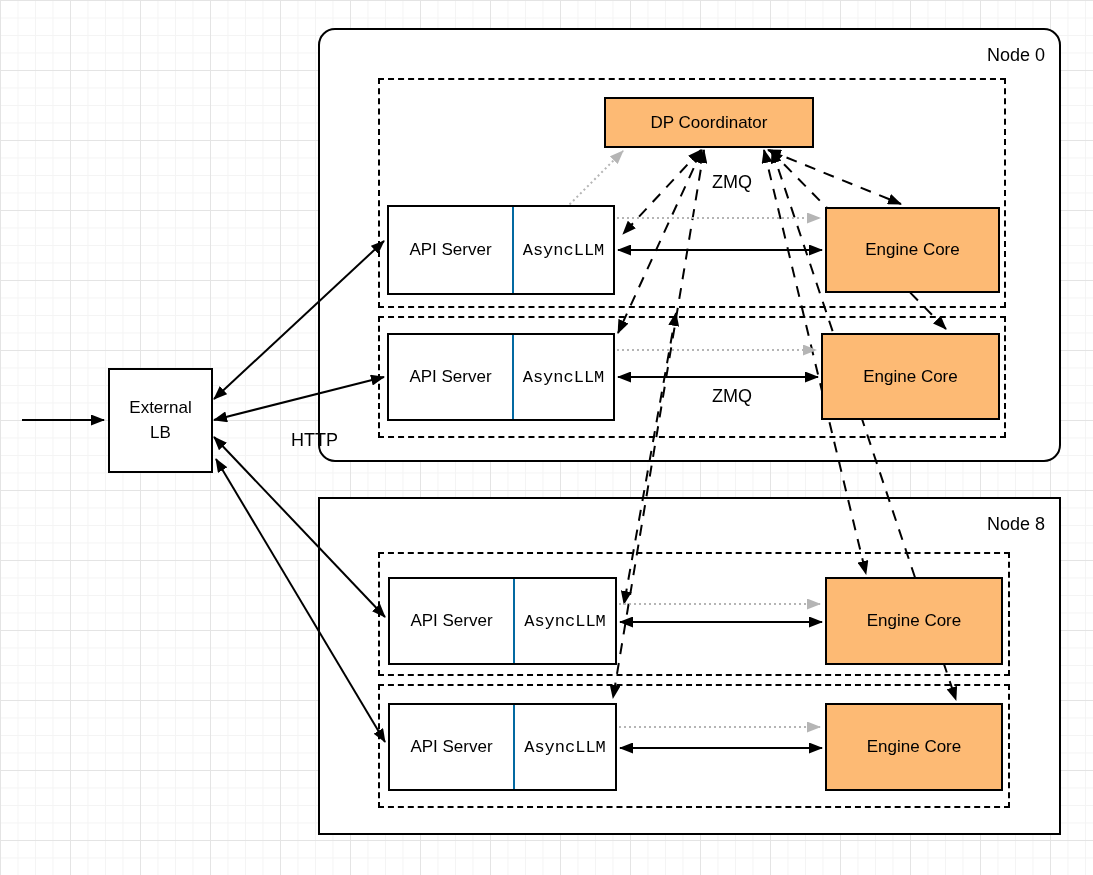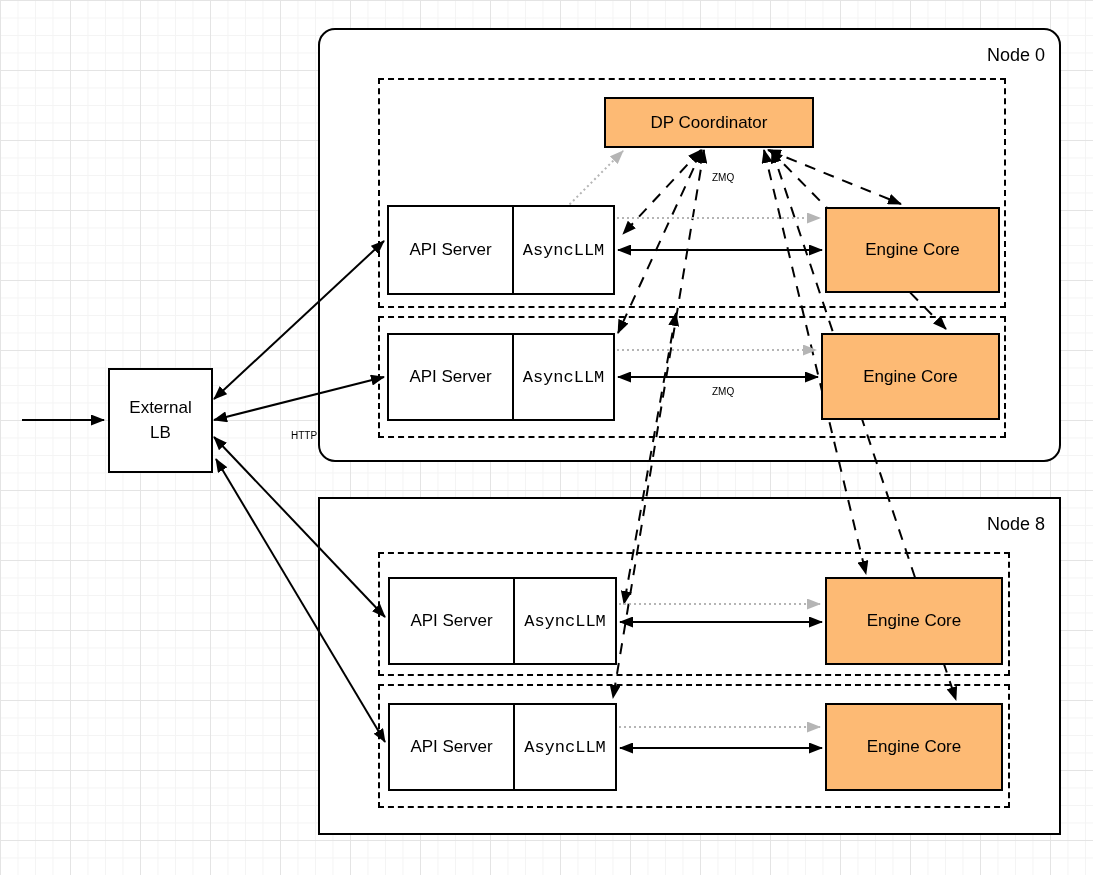--- a/index.html
+++ b/index.html
@@ -14,23 +14,23 @@
       linear-gradient(90deg,#f4f4f4 1px, transparent 1px);
     background-size:70px 70px,70px 70px,17.5px 17.5px,17.5px 17.5px;
   }
   .abs{position:absolute;box-sizing:border-box;}
   .node{background:#fff;border:2px solid #000;}
   .node-label{position:absolute;top:15px;right:14px;font-size:18px;}
   .container{border:2px dashed #000;background:transparent;}
   .box{background:#fdba74;border:2px solid #000;display:flex;align-items:center;justify-content:center;font-size:17px;}
   .combo{background:#fff;border:2px solid #000;display:flex;}
   .combo .cell{display:flex;align-items:center;justify-content:center;font-size:17px;height:100%;}
-  .combo .cell-api{width:123px;border-right:2px solid #000000;}
+  .combo .cell-api{width:123px;border-right:2px solid #0369a1;}
   .combo .cell-llm{flex:1;font-family:Liberation Mono, monospace;}
-  .lbl{font-size:10px;white-space:nowrap;}
+  .lbl{font-size:18px;white-space:nowrap;}
   .lb-box{background:#fff;border:2px solid #000;display:flex;flex-direction:column;align-items:center;justify-content:center;font-size:17px;line-height:1.45;}
   svg.wires{position:absolute;left:0;top:0;pointer-events:none;}
 </style>
 </head>
 <body>
 
 <div class="abs node" style="left:318px;top:28px;width:743px;height:434px;border-radius:17px;">
   <div class="node-label">Node 0</div>
 </div>
 

